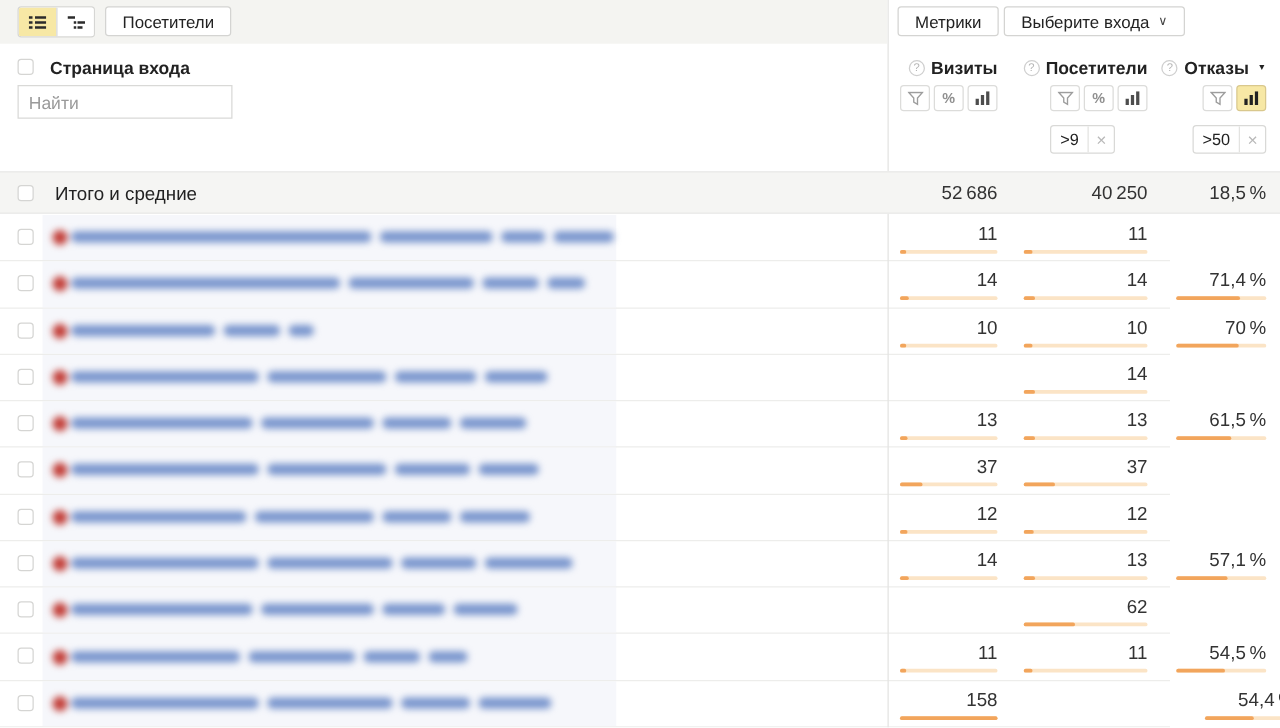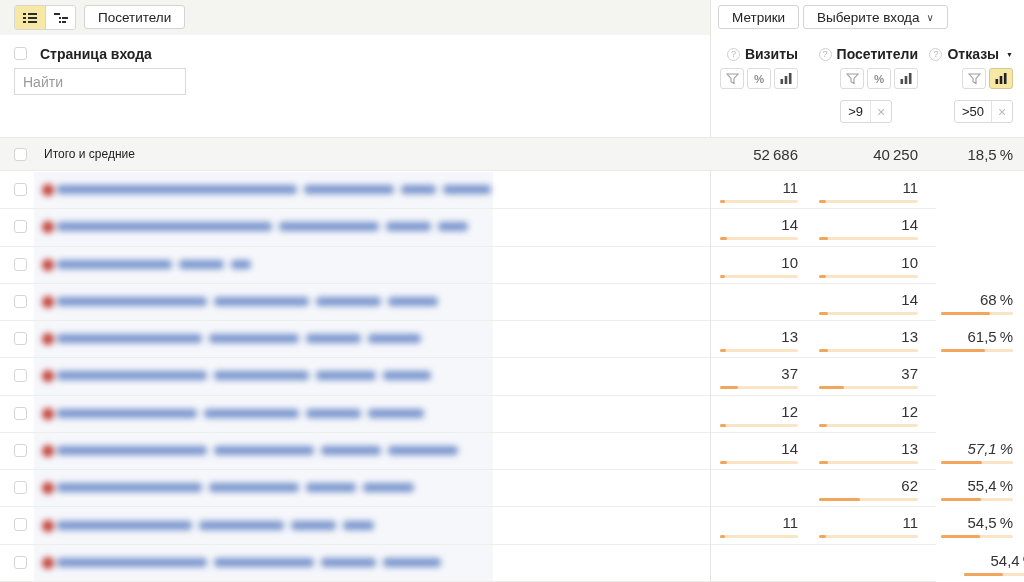--- a/index.html
+++ b/index.html
@@ -58,21 +58,21 @@
   .chip { display:inline-flex; height:23px; border:1px solid #d9d9d7; border-radius:3px;
     background:#fff; overflow:hidden; align-items:stretch; }
   .chip-val { display:flex; align-items:center; padding:0 7px; font-size:13px; color:#222; }
   .chip-x { display:flex; align-items:center; justify-content:center; width:21px;
     border-left:1px solid #e3e3e1; color:#b9b9b9; font-size:14px; cursor:pointer; }
 
   
   .totals { position:absolute; left:0; top:137px; width:1024px; height:34px;
     background:#f5f5f3; border-top:1px solid #e9e9e7; border-bottom:1px solid #e9e9e7; z-index:2; }
   .totals .checkbox { position:absolute; left:14px; top:10px; }
-  .totals-label { position:absolute; left:44px; top:9px; font-size:12px; color:#222; }
+  .totals-label { position:absolute; left:44px; top:9px; font-size:15px; color:#222; }
   .tot-val { position:absolute; top:8px; font-size:15px; color:#333; text-align:right; }
 
   
   .rows { position:absolute; left:0; top:172px; width:936px; height:410px;
     display:flex; flex-direction:column; }
   .row { position:relative; flex:1 1 0; border-bottom:1px solid #ededeb; }
   .row .checkbox { position:absolute; left:14px; top:11px; }
   .url-area { position:absolute; left:34px; top:0; width:459px; height:100%;
     background:rgba(238,241,247,0.55); cursor:pointer; }
   .blurwrap { position:absolute; left:0; top:0; width:100%; height:100%;
@@ -288,20 +288,26 @@
       <span class="bar">
             <i class="fill" style="width: 8.86076%;"></i>
           </span>
     </span>
     <span class="cell" style="left:819px;width:99px;">
       <span class="num">14</span>
       <span class="bar">
             <i class="fill" style="width: 9.39597%;"></i>
           </span>
     </span>
+    <span class="cell" style="left:941px;width:72px;">
+      <span class="num">71,4 %</span>
+      <span class="bar">
+            <i class="fill" style="width: 71.4%;"></i>
+          </span>
+    </span>
   </div>
 
   <div class="row">
     <span class="checkbox"></span>
     <span class="url-area">
       <span class="blurwrap">
         <span class="favicon"></span>
       <span class="mask-chunk" style="left: 23px; width: 115px;"></span>
             <span class="mask-chunk" style="left: 145px; width: 45px;"></span>
             <span class="mask-chunk" style="left: 197px; width: 20px;"></span>
@@ -310,20 +316,26 @@
     <span class="cell" style="left:720px;width:78px;">
       <span class="num">10</span>
       <span class="bar">
             <i class="fill" style="width: 6.32911%;"></i>
           </span>
     </span>
     <span class="cell" style="left:819px;width:99px;">
       <span class="num">10</span>
       <span class="bar">
             <i class="fill" style="width: 6.71141%;"></i>
+          </span>
+    </span>
+    <span class="cell" style="left:941px;width:72px;">
+      <span class="num">70 %</span>
+      <span class="bar">
+            <i class="fill" style="width: 70%;"></i>
           </span>
     </span>
   </div>
 
   <div class="row">
     <span class="checkbox"></span>
     <span class="url-area">
       <span class="blurwrap">
         <span class="favicon"></span>
       <span class="mask-chunk" style="left: 23px; width: 150px;"></span>
@@ -331,26 +343,20 @@
             <span class="mask-chunk" style="left: 282px; width: 65px;"></span>
             <span class="mask-chunk" style="left: 354px; width: 50px;"></span>
           </span>
     </span>
     <span class="cell" style="left:819px;width:99px;">
       <span class="num">14</span>
       <span class="bar">
             <i class="fill" style="width: 9.39597%;"></i>
           </span>
     </span>
-    <span class="cell" style="left:941px;width:72px;">
-      <span class="num">68 %</span>
-      <span class="bar">
-            <i class="fill" style="width: 68%;"></i>
-          </span>
-    </span>
   </div>
 
   <div class="row">
     <span class="checkbox"></span>
     <span class="url-area">
       <span class="blurwrap">
         <span class="favicon"></span>
       <span class="mask-chunk" style="left: 23px; width: 145px;"></span>
             <span class="mask-chunk" style="left: 175px; width: 90px;"></span>
             <span class="mask-chunk" style="left: 272px; width: 55px;"></span>
@@ -443,21 +449,21 @@
       <span class="bar">
             <i class="fill" style="width: 8.86076%;"></i>
           </span>
     </span>
     <span class="cell" style="left:819px;width:99px;">
       <span class="num">13</span>
       <span class="bar">
             <i class="fill" style="width: 8.72483%;"></i>
           </span>
     </span>
-    <span class="cell" style="left:941px;width:72px;font-style:italic;">
+    <span class="cell" style="left:941px;width:72px;">
       <span class="num">57,1 %</span>
       <span class="bar">
             <i class="fill" style="width: 57.1%;"></i>
           </span>
     </span>
   </div>
 
   <div class="row">
     <span class="checkbox"></span>
     <span class="url-area">
@@ -468,26 +474,20 @@
             <span class="mask-chunk" style="left: 272px; width: 50px;"></span>
             <span class="mask-chunk" style="left: 329px; width: 51px;"></span>
           </span>
     </span>
     <span class="cell" style="left:819px;width:99px;">
       <span class="num">62</span>
       <span class="bar">
             <i class="fill" style="width: 41.6107%;"></i>
           </span>
     </span>
-    <span class="cell" style="left:941px;width:72px;">
-      <span class="num">55,4 %</span>
-      <span class="bar">
-            <i class="fill" style="width: 55.4%;"></i>
-          </span>
-    </span>
   </div>
 
   <div class="row">
     <span class="checkbox"></span>
     <span class="url-area">
       <span class="blurwrap">
         <span class="favicon"></span>
       <span class="mask-chunk" style="left: 23px; width: 135px;"></span>
             <span class="mask-chunk" style="left: 165px; width: 85px;"></span>
             <span class="mask-chunk" style="left: 257px; width: 45px;"></span>
@@ -518,20 +518,26 @@
     <span class="checkbox"></span>
     <span class="url-area">
       <span class="blurwrap">
         <span class="favicon"></span>
       <span class="mask-chunk" style="left: 23px; width: 150px;"></span>
             <span class="mask-chunk" style="left: 180px; width: 100px;"></span>
             <span class="mask-chunk" style="left: 287px; width: 55px;"></span>
             <span class="mask-chunk" style="left: 349px; width: 58px;"></span>
           </span>
     </span>
+    <span class="cell" style="left:720px;width:78px;">
+      <span class="num">158</span>
+      <span class="bar">
+            <i class="fill" style="width: 100%;"></i>
+          </span>
+    </span>
     <span class="cell" style="left:964px;width:72px;">
       <span class="num">54,4 %</span>
       <span class="bar">
             <i class="fill" style="width: 54.4%;"></i>
           </span>
     </span>
   </div>
 </div>
 </div>
 

